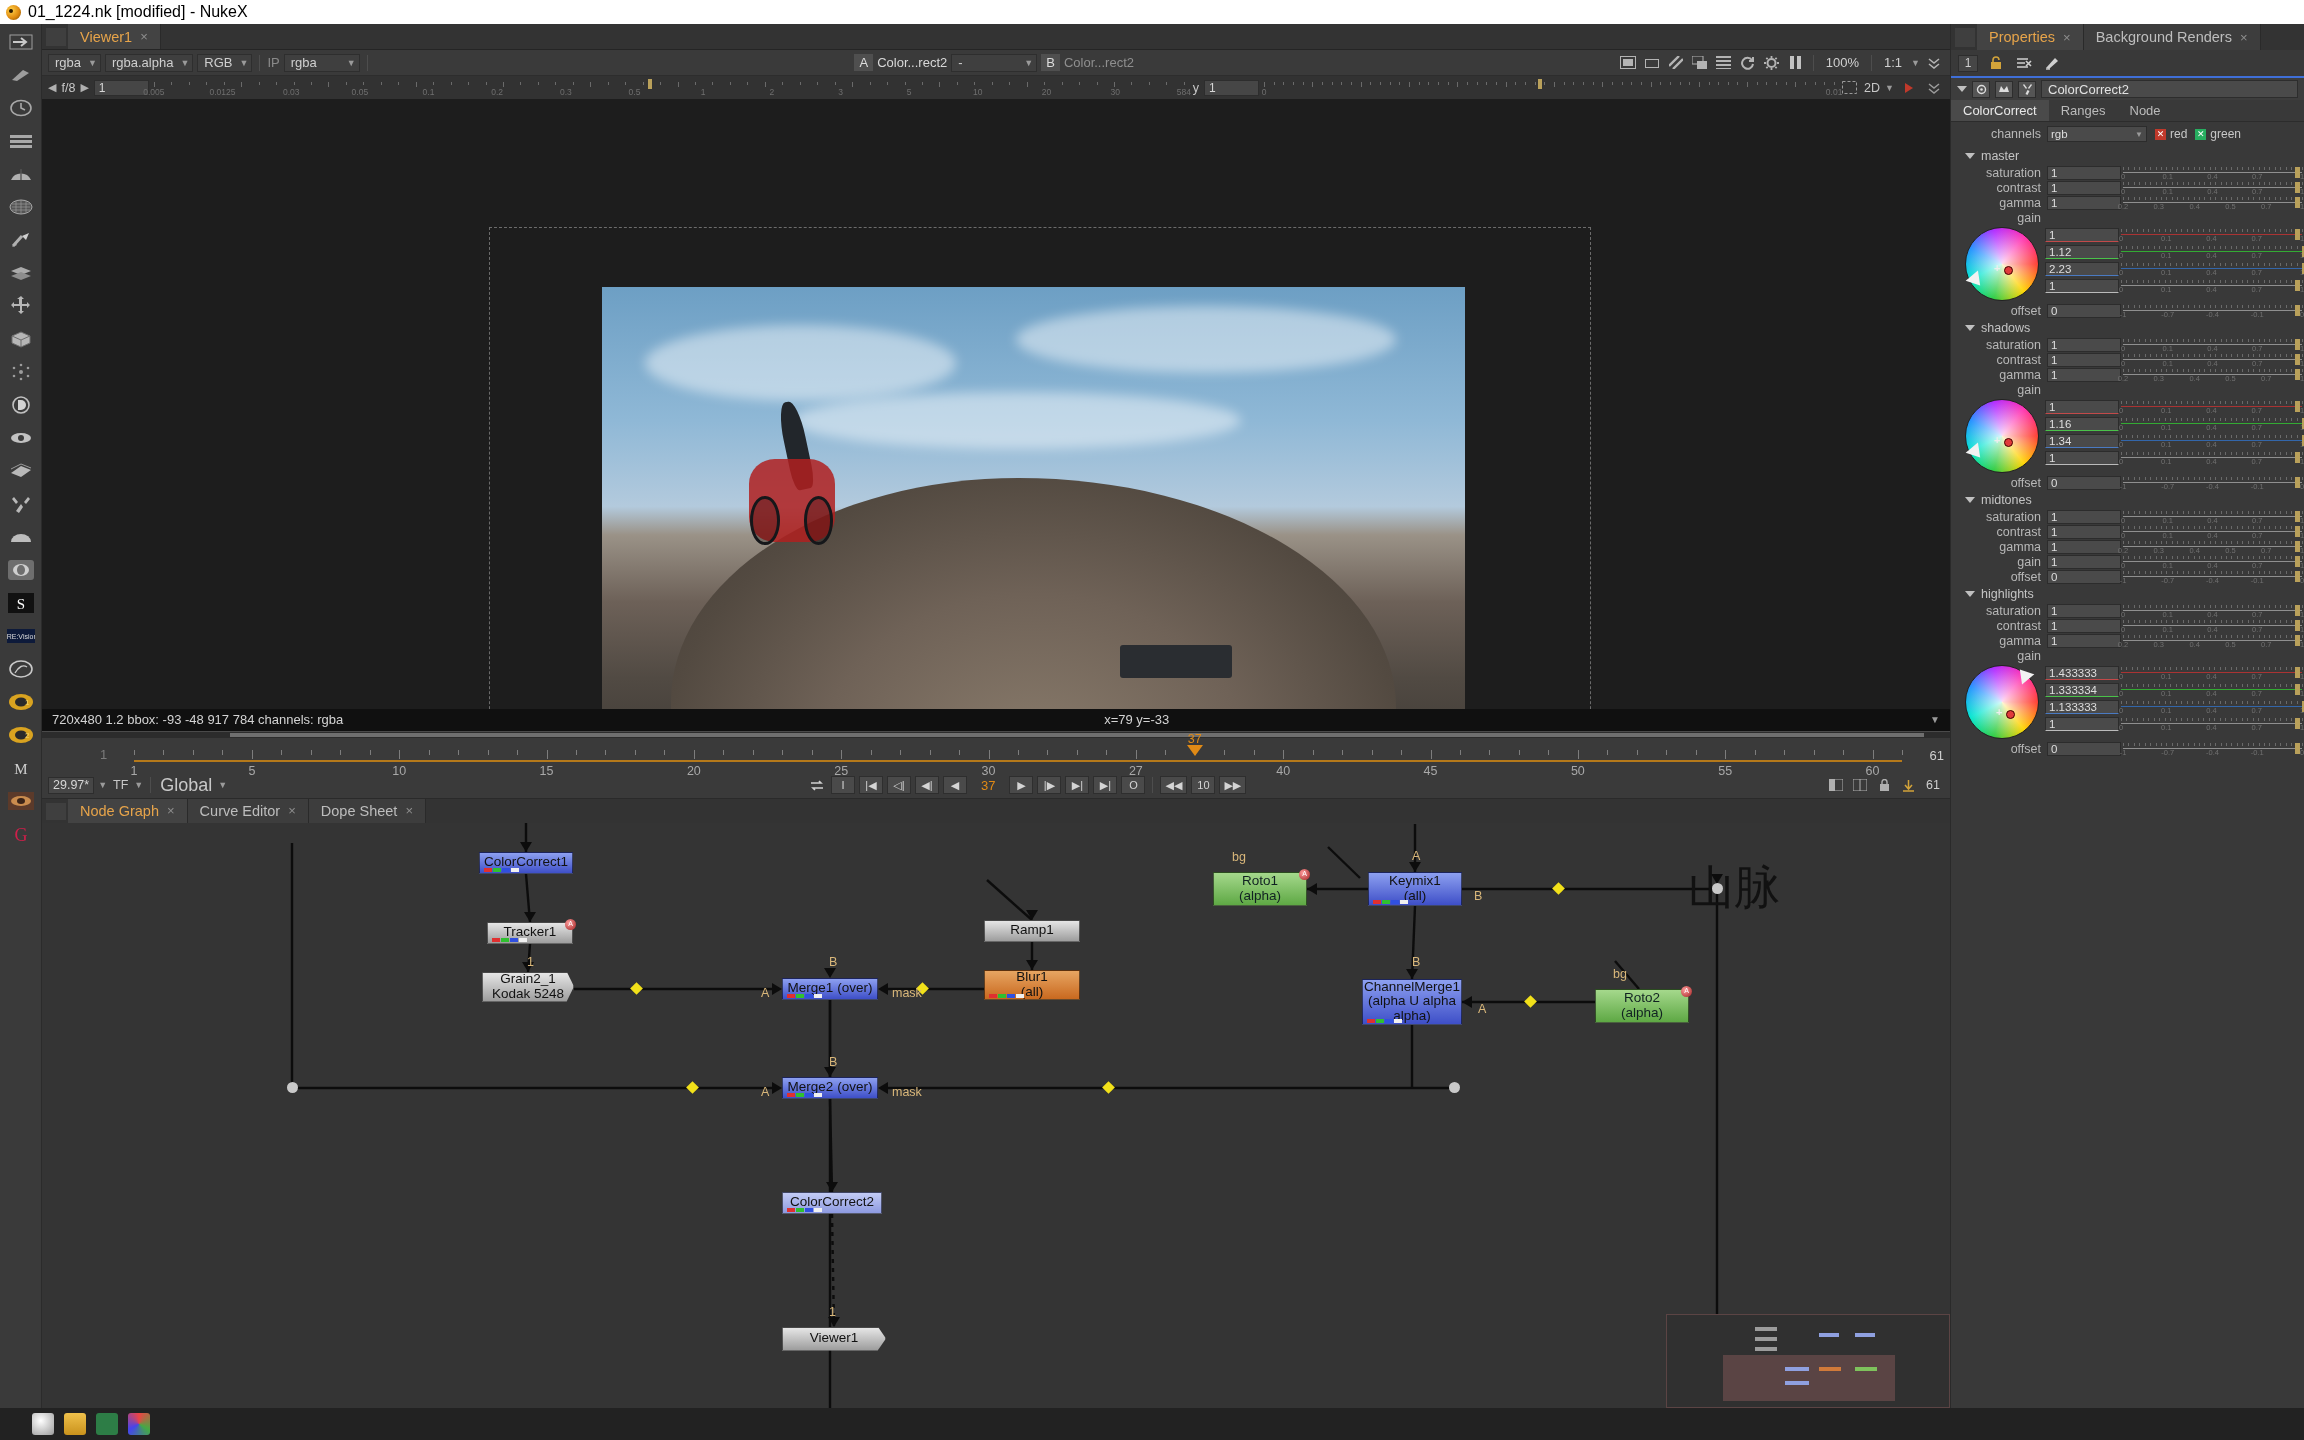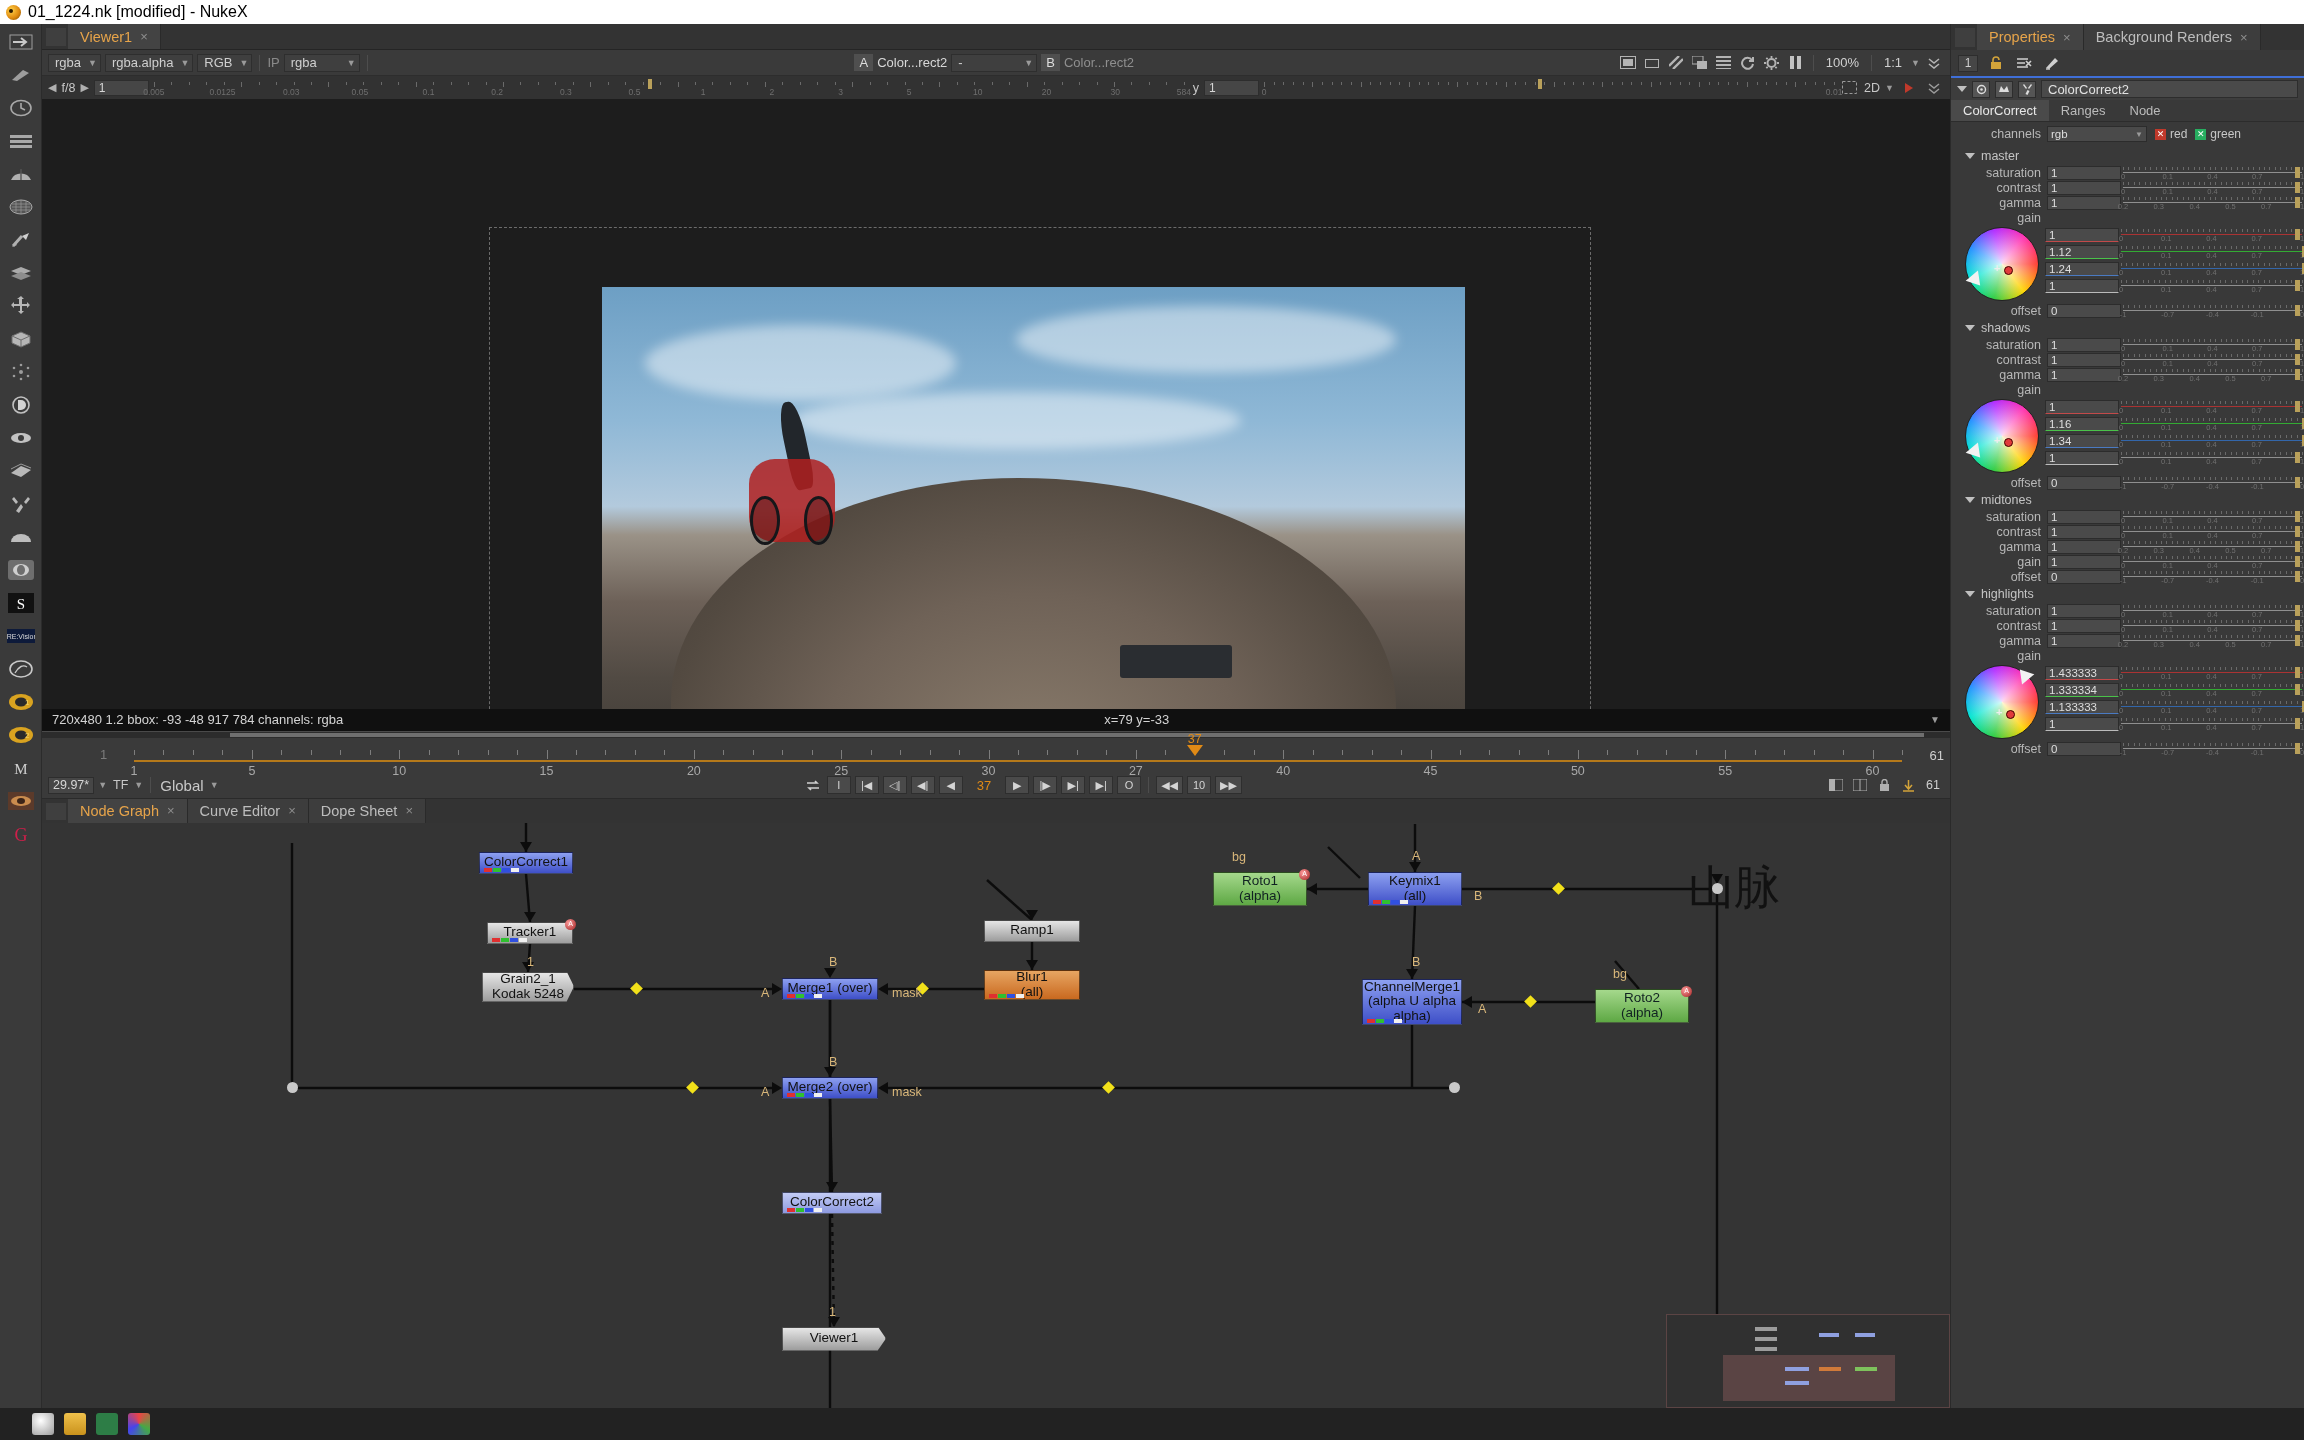--- a/index.html
+++ b/index.html
@@ -843,21 +843,21 @@
               <div class="tl-playnum" style="left: 60%;">37</div>
             </div>
           <div class="tl-end">61</div>
         </div>
         <div class="transport">
           <div class="fps">29.97*</div>
           <span class="ca" style="font-size:9px;color:#9a9a9a">▼</span>
           <span style="font-size:12.5px;color:#c8c8c8;padding:0 2px">TF</span>
           <span class="ca" style="font-size:9px;color:#9a9a9a">▼</span>
           <div class="vsep"></div>
-          <span style="font-size:15px;color:#c8c8c8;padding:0 2px">Global</span>
+          <span style="font-size:18px;color:#c8c8c8;padding:0 2px">Global</span>
           <span class="ca" style="font-size:9px;color:#9a9a9a">▼</span>
 
           <div class="spacer"></div>
 
           <div class="ibtn">
               <svg width="16" height="13">
                 <path d="M2 4 h10 l-2-2 M14 9 H4 l2 2" stroke="#cfcfcf" fill="none" stroke-width="1.6"></path>
               </svg>
             </div>
           <div class="tbtn">I</div>
@@ -1429,21 +1429,21 @@
                     <div class="tl" style="left: 0%;">0</div>
                     <div class="tl" style="left: 25%;">0.1</div>
                     <div class="tl" style="left: 50%;">0.4</div>
                     <div class="tl" style="left: 75%;">0.7</div>
                     <div class="tl" style="left: 100%;">1</div>
                     <div class="handle" style="left: 100%;"></div>
                   </div>
                 </div>
                 <div class="prow">
                   <div class="plabelc"></div>
-                  <div class="pfield b">1.24</div>
+                  <div class="pfield b">2.23</div>
                   <div class="pslider">
                     <div class="line b"></div>
                     <div class="tk" style="left: 0%;"></div>
                     <div class="tk" style="left: 3.0303%;"></div>
                     <div class="tk" style="left: 6.06061%;"></div>
                     <div class="tk" style="left: 9.09091%;"></div>
                     <div class="tk" style="left: 12.1212%;"></div>
                     <div class="tk" style="left: 15.1515%;"></div>
                     <div class="tk" style="left: 18.1818%;"></div>
                     <div class="tk" style="left: 21.2121%;"></div>

